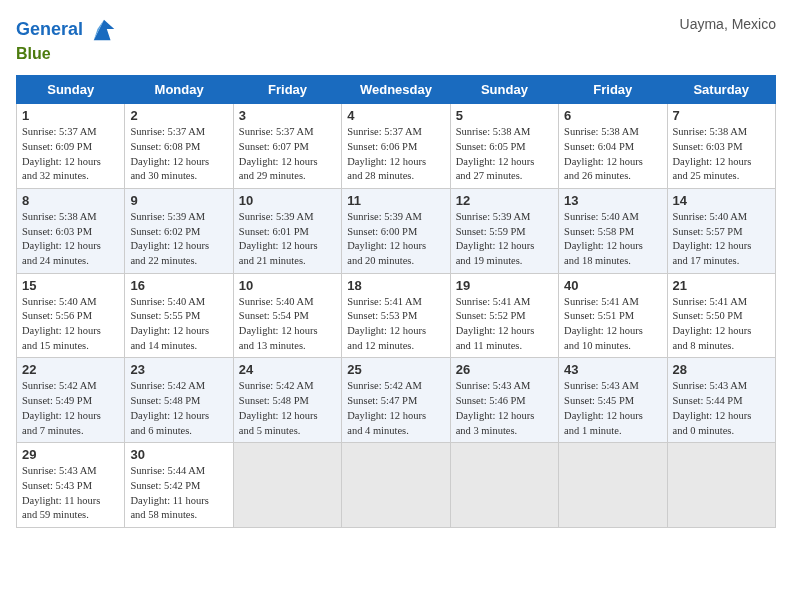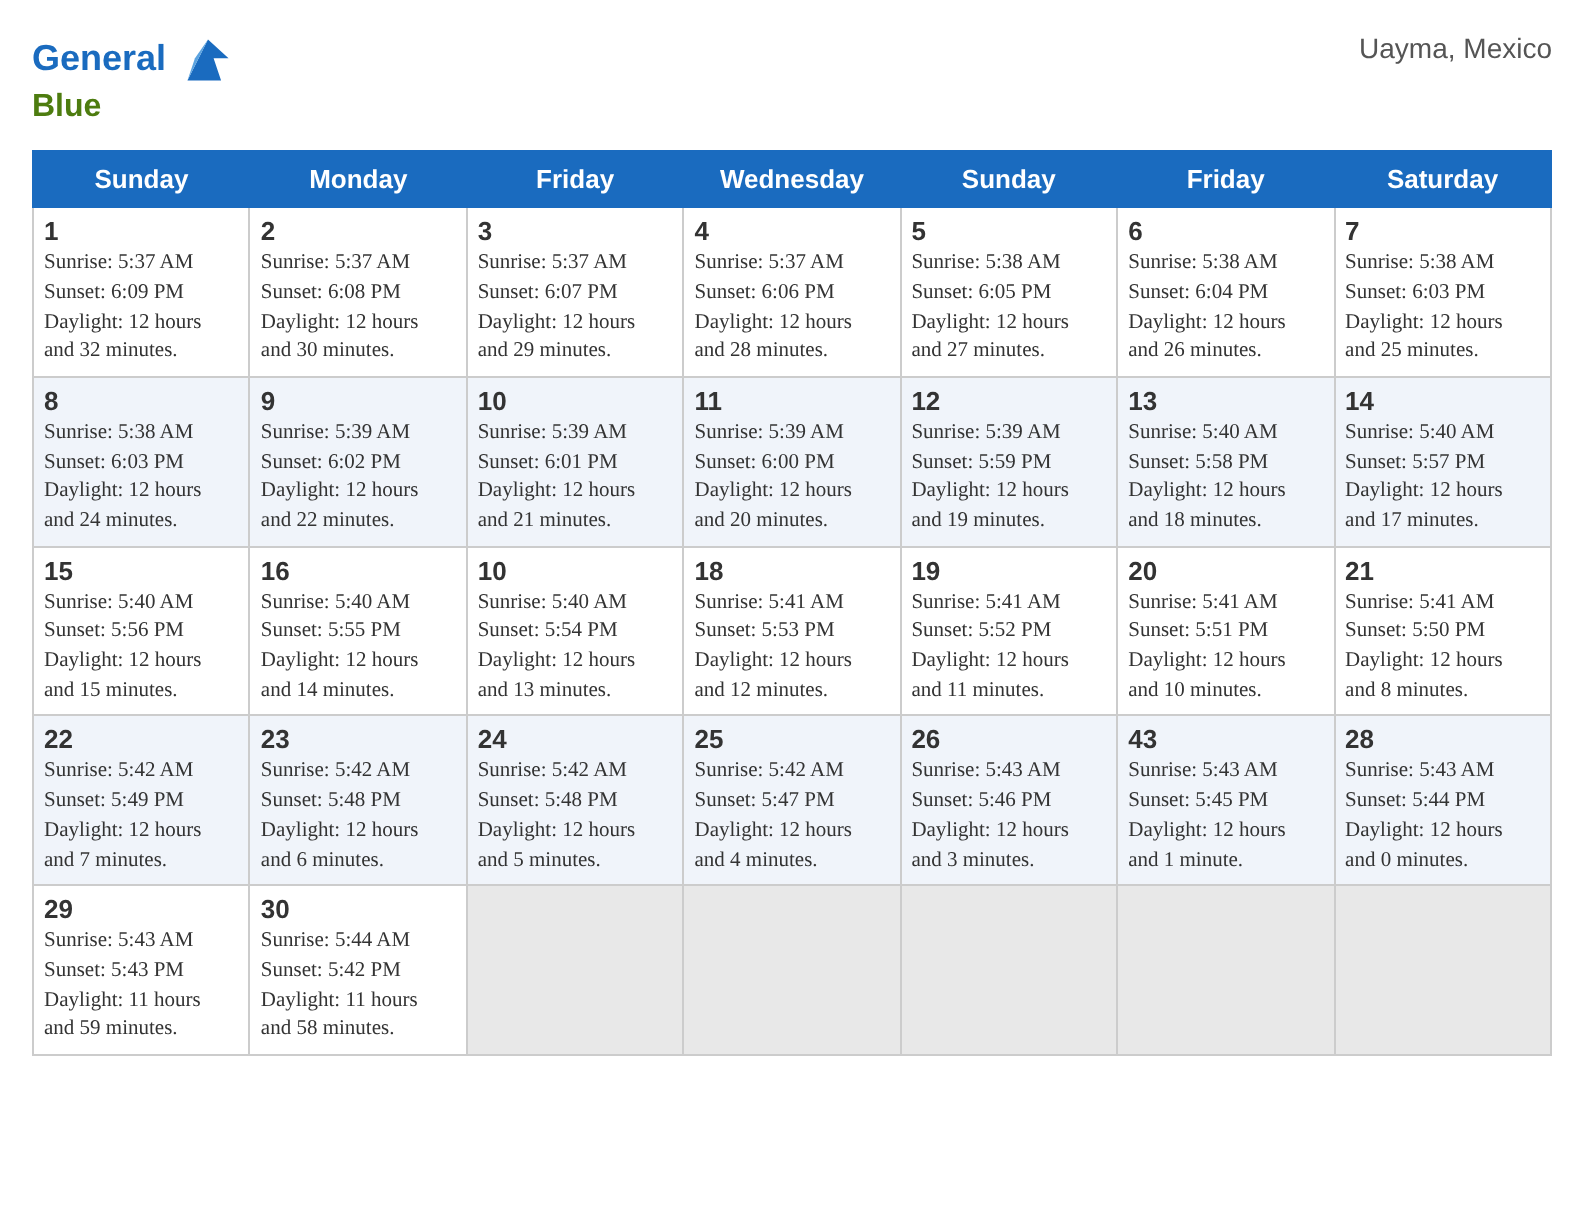--- a/index.html
+++ b/index.html
@@ -256,21 +256,21 @@
 and 12 minutes.</div>
         </td>
         <td>
           <span class="day-num">19</span>
           <div class="day-info" style="white-space: pre-line;">Sunrise: 5:41 AM
 Sunset: 5:52 PM
 Daylight: 12 hours
 and 11 minutes.</div>
         </td>
         <td>
-          <span class="day-num">20</span>
+          <span class="day-num">40</span>
           <div class="day-info" style="white-space: pre-line;">Sunrise: 5:41 AM
 Sunset: 5:51 PM
 Daylight: 12 hours
 and 10 minutes.</div>
         </td>
         <td>
           <span class="day-num">21</span>
           <div class="day-info" style="white-space: pre-line;">Sunrise: 5:41 AM
 Sunset: 5:50 PM
 Daylight: 12 hours

